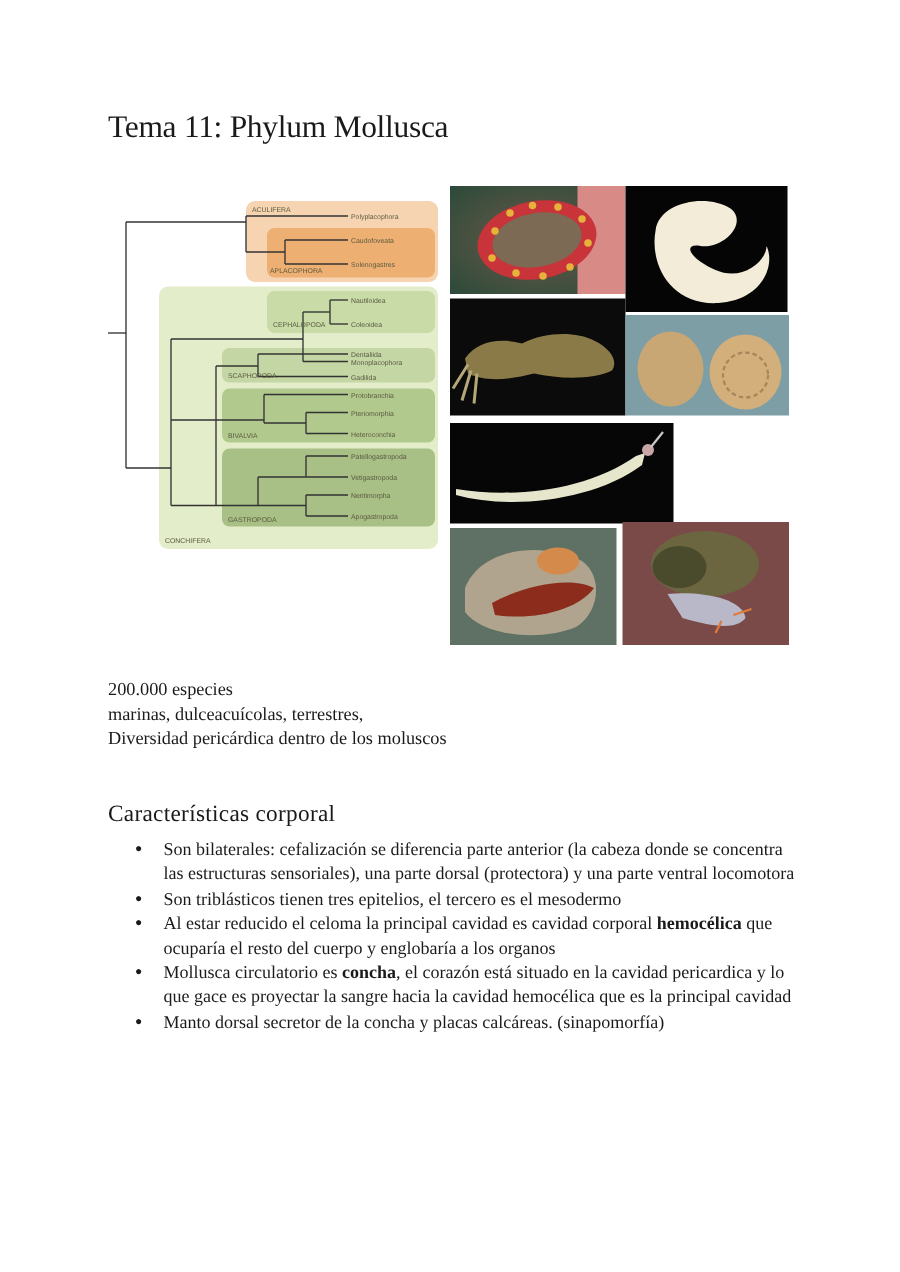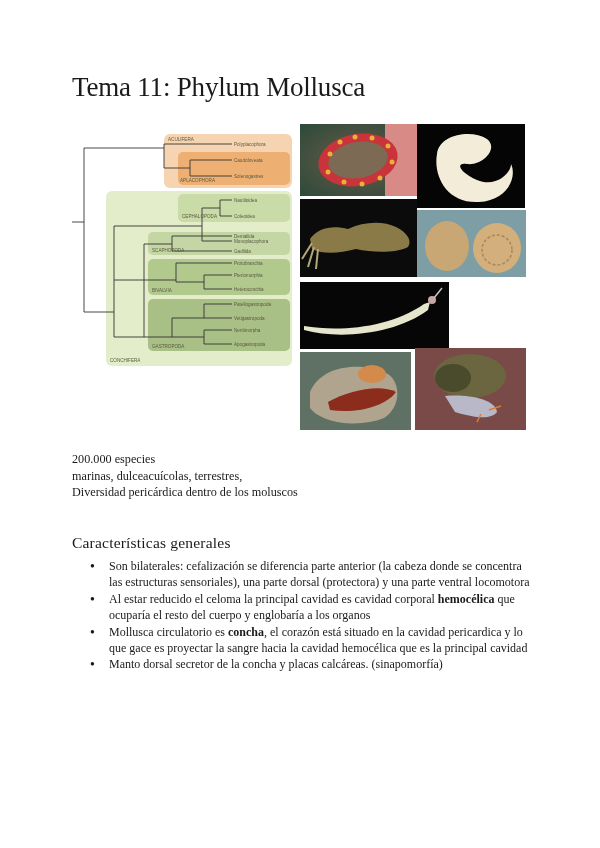--- a/index.html
+++ b/index.html
@@ -1,18 +1,18 @@
 <!DOCTYPE html>
 <html><head>
 <meta charset="utf-8">
 <style>
   html, body { margin: 0; padding: 0; background: #ffffff; }
   body { width: 600px; height: 848px; position: relative; overflow: hidden;
          font-family: "Liberation Serif", "DejaVu Serif", serif; color: #1a1a1a; }
-  .title { position: absolute; left: 72px; top: 72px; font-size: 27px; font-weight: normal; margin: 0; letter-spacing: -0.2px; }
+  .title { position: absolute; left: 72px; top: 72px; font-size: 21px; font-weight: normal; margin: 0; letter-spacing: -0.2px; }
   .clado { position: absolute; left: 72px; top: 132px; width: 222px; height: 236px; }
   .photo { position: absolute; overflow: hidden; }
   .intro { position: absolute; left: 72px; top: 451px; font-size: 12.2px; line-height: 16.5px; }
   .intro div { white-space: nowrap; }
   .h2 { position: absolute; left: 72px; top: 534px; font-size: 15.5px; margin: 0; font-weight: normal; letter-spacing: 0.2px; }
   ul.bullets { position: absolute; left: 72px; top: 558px; width: 460px; margin: 0; padding: 0; list-style: none;
                font-size: 12px; line-height: 16.4px; }
   ul.bullets li { position: relative; padding-left: 37px; }
   ul.bullets li::before { content: "\25CF"; position: absolute; left: 18px; top: 0px; font-size: 8px; line-height: 16.4px; }
   b { font-weight: bold; }
@@ -175,20 +175,21 @@
     <path d="M66,66 L62,74 M74,62 L86,58" stroke="#e07a3a" stroke-width="1.5"></path>
   </svg>
 </div>
 
 <div class="intro">
   <div>200.000 especies</div>
   <div>marinas, dulceacuícolas, terrestres,</div>
   <div>Diversidad pericárdica dentro de los moluscos</div>
 </div>
 
-<h2 class="h2">Características generales</h2>
+<h2 class="h2">Características corporal</h2>
 
 <ul class="bullets">
   <li>Son bilaterales: cefalización se diferencia parte anterior (la cabeza donde se concentra las estructuras sensoriales), una parte dorsal (protectora) y una parte ventral locomotora</li>
+  <li>Son triblásticos tienen tres epitelios, el tercero es el mesodermo</li>
   <li><span>Al estar reducido el celoma la principal cavidad es cavidad corporal </span><b>hemocélica</b><span> que ocuparía el resto del cuerpo y englobaría a los organos</span></li>
   <li><span>Mollusca circulatorio es </span><b>concha</b><span>, el corazón está situado en la cavidad pericardica y lo que gace es proyectar la sangre hacia la cavidad hemocélica que es la principal cavidad</span></li>
   <li>Manto dorsal secretor de la concha y placas calcáreas. (sinapomorfía)</li>
 </ul>
 
 </body></html>

